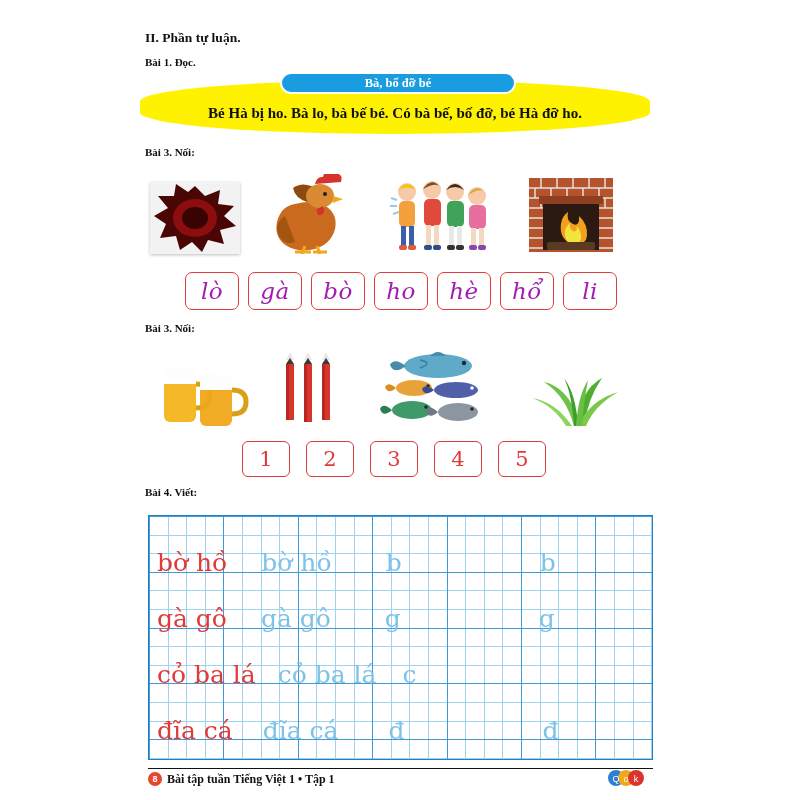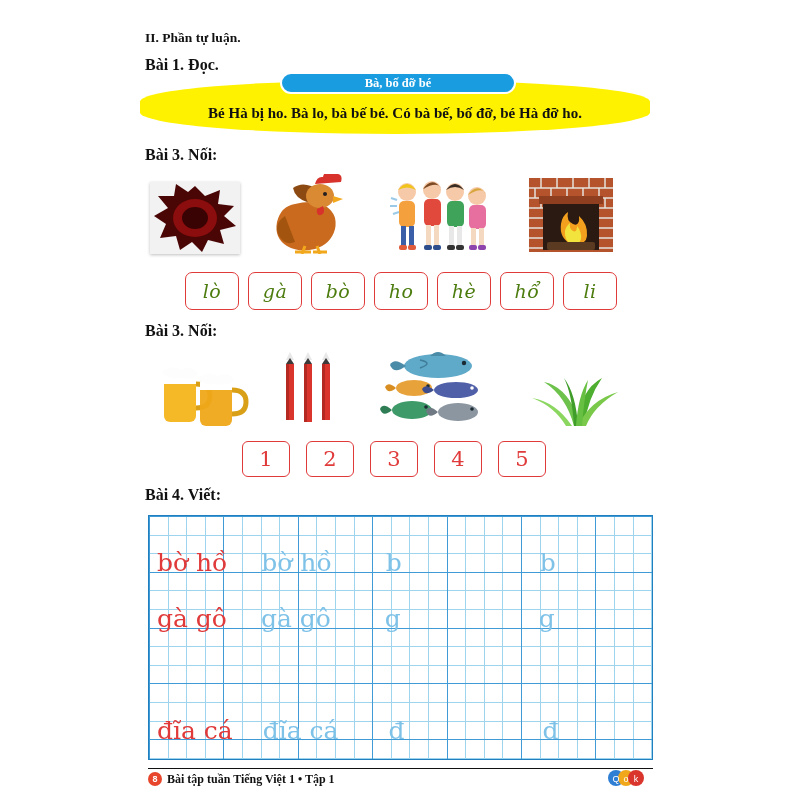--- a/index.html
+++ b/index.html
@@ -24,21 +24,21 @@
     position: absolute;
     font-family: "Liberation Serif", serif;
     font-weight: bold;
     font-size: 13.5px;
     color: #111;
   }
   .ex-label {
     position: absolute;
     font-family: "Liberation Serif", serif;
     font-weight: bold;
-    font-size: 16px;
+    font-size: 11px;
     color: #111;
   }
 
   
   #reading-block {
     position: absolute;
     left: 140px; top: 72px;
     width: 510px; height: 62px;
   }
   .yellow-blob {
@@ -98,22 +98,22 @@
     border-radius: 7px;
     margin-right: 9px;
     display: flex;
     align-items: center;
     justify-content: center;
     background: #fff;
   }
   .word-card span {
     font-family: "DejaVu Serif", serif;
     font-style: italic;
-    font-size: 19px;
-    color: #4d7c0f;
+    font-size: 23px;
+    color: #a21caf;
     line-height: 1;
     letter-spacing: 0.5px;
   }
   .num-card {
     width: 46px; height: 34px;
     border: 1.6px solid #e03a3a;
     border-radius: 6px;
     margin-right: 16px;
     display: flex;
     align-items: center;
@@ -447,20 +447,25 @@
       <span class="wl-seg wl-blue" style="margin-left:130px;">b</span>
     </div>
 
     <div class="write-line" style="top:90px;">
       <span class="wl-seg wl-red">gà gô</span>
       <span class="wl-seg wl-blue" style="margin-left:26px;">gà gô</span>
       <span class="wl-seg wl-blue" style="margin-left:46px;">g</span>
       <span class="wl-seg wl-blue" style="margin-left:130px;">g</span>
     </div>
 
+    <div class="write-line" style="top:146px;">
+      <span class="wl-seg wl-red">cỏ ba lá</span>
+      <span class="wl-seg wl-blue" style="margin-left:14px;">cỏ ba lá</span>
+      <span class="wl-seg wl-blue" style="margin-left:18px;">c</span>
+    </div>
 
     <div class="write-line" style="top:202px;">
       <span class="wl-seg wl-red">đĩa cá</span>
       <span class="wl-seg wl-blue" style="margin-left:22px;">đĩa cá</span>
       <span class="wl-seg wl-blue" style="margin-left:42px;">đ</span>
       <span class="wl-seg wl-blue" style="margin-left:130px;">đ</span>
     </div>
   </div>
 
   <div id="footer">

